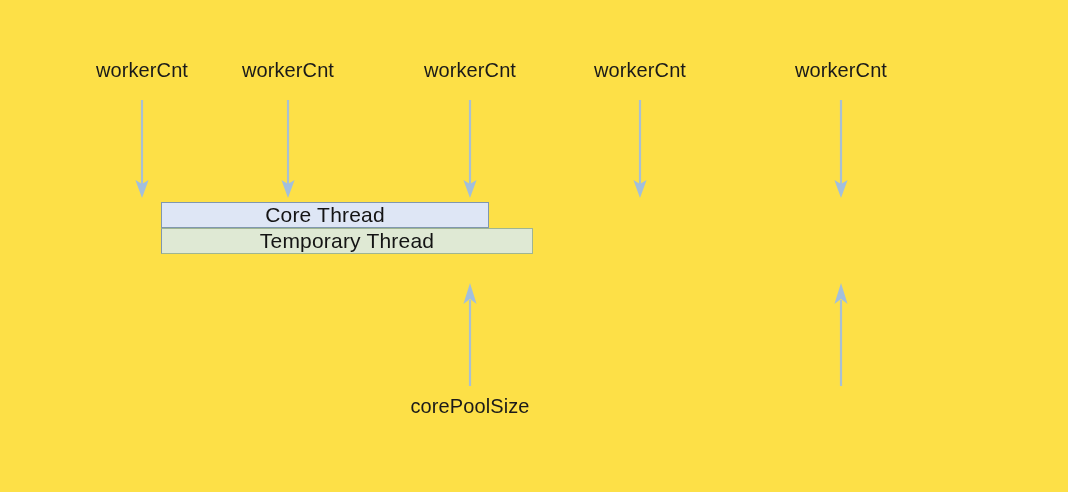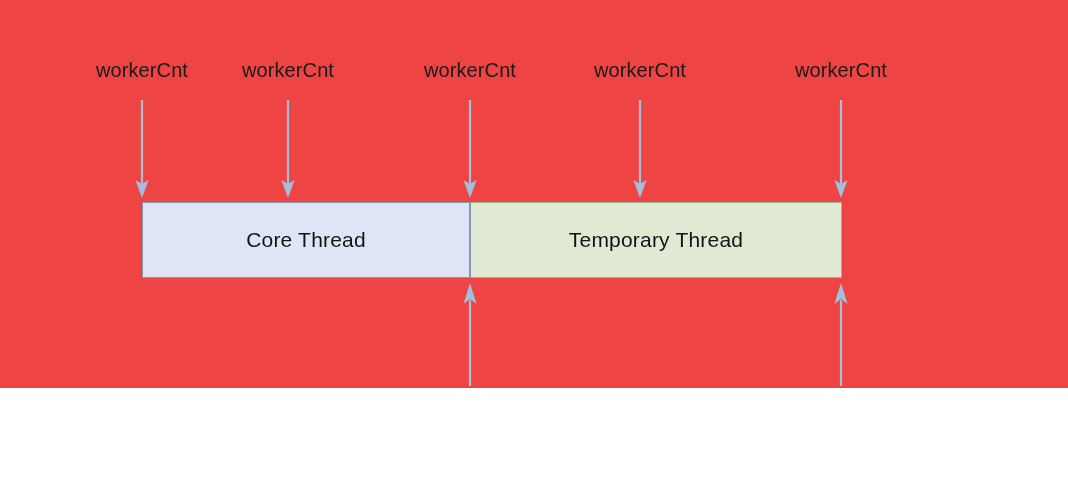--- a/index.html
+++ b/index.html
@@ -9,22 +9,22 @@
   }
   body {
     width: 1068px;
     height: 492px;
     font-family: "Liberation Sans", sans-serif;
     overflow: hidden;
   }
   #canvas {
     position: relative;
     width: 1068px;
-    height: 388px;
-    background: #ef4444;
+    height: 492px;
+    background: #fde047;
   }
 
   
   .label {
     position: absolute;
     color: #1a1a1a;
     font-size: 20px;
     line-height: 24px;
     white-space: nowrap;
     transform: translateX(-50%);
@@ -37,26 +37,27 @@
   
   .arrow {
     position: absolute;
     transform: translateX(-50%);
     pointer-events: none;
   }
 
   
   #bar {
     position: absolute;
-    left: 142px;
+    left: 161px;
     top: 202px;
     width: 700px;
     height: 76px;
     display: flex;
     box-sizing: border-box;
+    flex-direction: column;
   }
   .segment {
     box-sizing: border-box;
     display: flex;
     align-items: center;
     justify-content: center;
     font-size: 21px;
     color: #141414;
     font-family: "Liberation Sans", sans-serif;
     letter-spacing: 0.2px;
@@ -114,19 +115,20 @@
     </div>
     <div id="seg-temp" class="segment">
       <span>Temporary Thread</span>
     </div>
   </div>
 
   <svg class="arrow" style="left:470px; top:282px; width:20px; height:104px;" viewBox="0 0 20 104">
     <line x1="10" y1="18" x2="10" y2="104" stroke="#a8c0d4" stroke-width="2.2"></line>
     <path d="M 10 1 L 3.4 22 L 10 17 L 16.6 22 Z" fill="#a2bfdd"></path>
   </svg>
+  <div class="label label-bottom" style="left:470px;">corePoolSize</div>
 
   <svg class="arrow" style="left:841px; top:282px; width:20px; height:104px;" viewBox="0 0 20 104">
     <line x1="10" y1="18" x2="10" y2="104" stroke="#a8c0d4" stroke-width="2.2"></line>
     <path d="M 10 1 L 3.4 22 L 10 17 L 16.6 22 Z" fill="#a2bfdd"></path>
   </svg>
 
 </div>
 
 </body></html>

